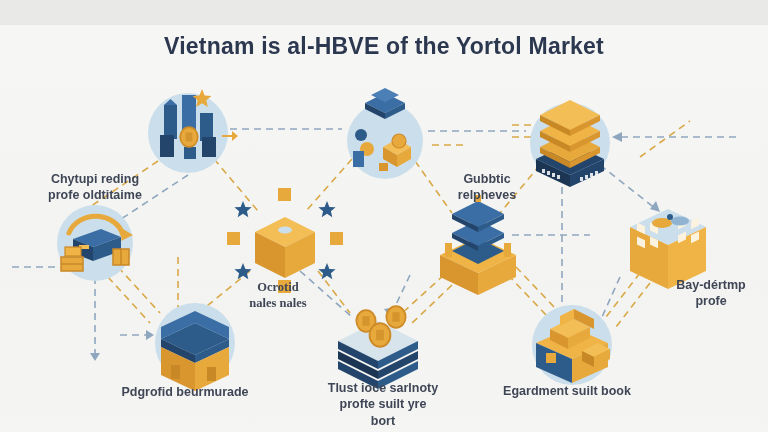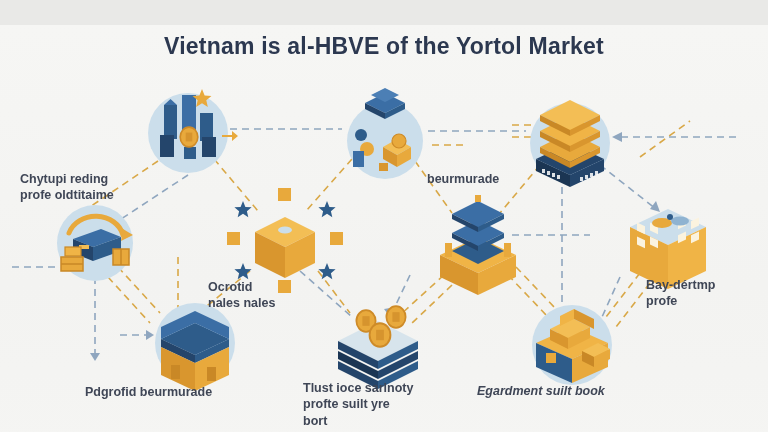--- a/index.html
+++ b/index.html
@@ -7,21 +7,21 @@
   .canvas{
     position:relative; width:768px; height:432px; overflow:hidden;
     background:linear-gradient(180deg,#f6f6f4 0%,#f3f3f1 60%,#f5f5f3 100%);
     margin-top:25px;
   }
   .title{
     position:absolute; left:0; top:8px; width:768px; text-align:center;
     font-size:23px; font-weight:700; color:#2c3850; letter-spacing:.2px;
   }
   .lbl{
-    position:absolute; text-align:left; color:#3f4656;
+    position:absolute; text-align:center; color:#3f4656;
     font-size:12.5px; font-weight:600; line-height:1.3;
   }
   .lbl div{white-space:nowrap;}
   svg{position:absolute; left:0; top:0;}
 </style>
 </head>
 <body>
 
 <div class="canvas">
 
@@ -272,41 +272,42 @@
     </g>
   </svg>
 
   <div class="title">Vietnam is al-HBVE of the Yortol Market</div>
 
   <div class="lbl" style="left:20px; top:146px; width:150px;">
     <div>Chytupi reding</div>
     <div>profe oldtitaime</div>
   </div>
 
-  <div class="lbl" style="left:208px; top:254px; width:140px;">
+  <div class="lbl" style="left:208px; top:254px; width:140px;font-family:Liberation Serif, serif;">
     <div>Ocrotid</div>
     <div>nales nales</div>
   </div>
 
   <div class="lbl" style="left:427px; top:146px; width:120px;">
-    <div>beurmurade</div>
+    <div>Gubbtic</div>
+    <div>relpheves</div>
   </div>
 
   <div class="lbl" style="left:646px; top:252px; width:130px;">
     <div>Bay-dértmp</div>
     <div>profe</div>
   </div>
 
   <div class="lbl" style="left:85px; top:359px; width:200px;">
     <div>Pdgrofid beurmurade</div>
   </div>
 
   <div class="lbl" style="left:303px; top:355px; width:160px;">
     <div>Tlust ioce sarlnoty</div>
     <div>profte suilt yre</div>
     <div>bort</div>
   </div>
 
-  <div class="lbl" style="left:477px; top:358px; width:180px;font-style:italic;">
+  <div class="lbl" style="left:477px; top:358px; width:180px;">
     <div>Egardment suilt book</div>
   </div>
 
 </div>
 
 </body></html>

